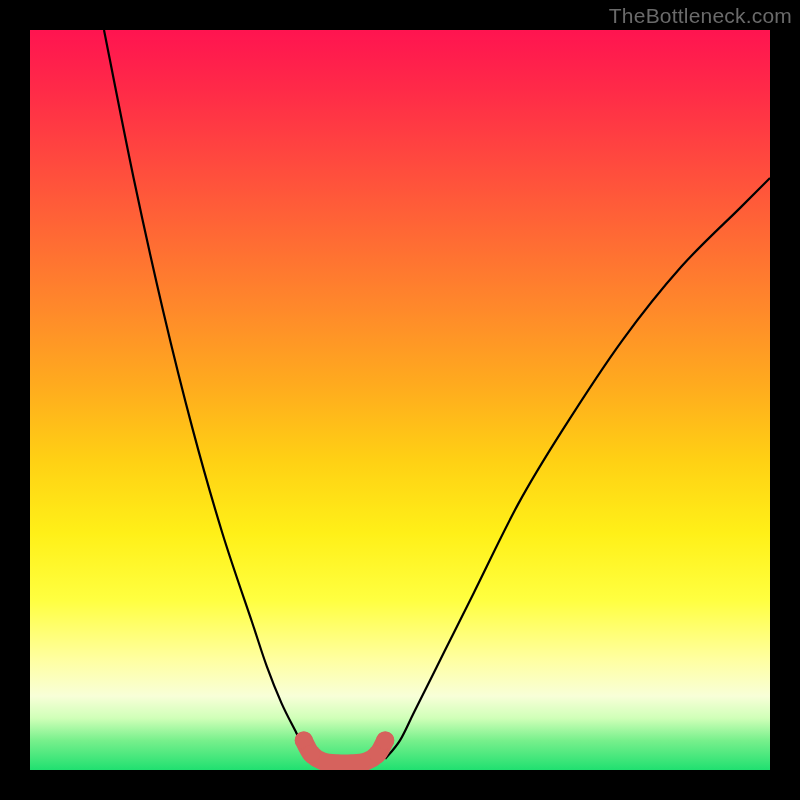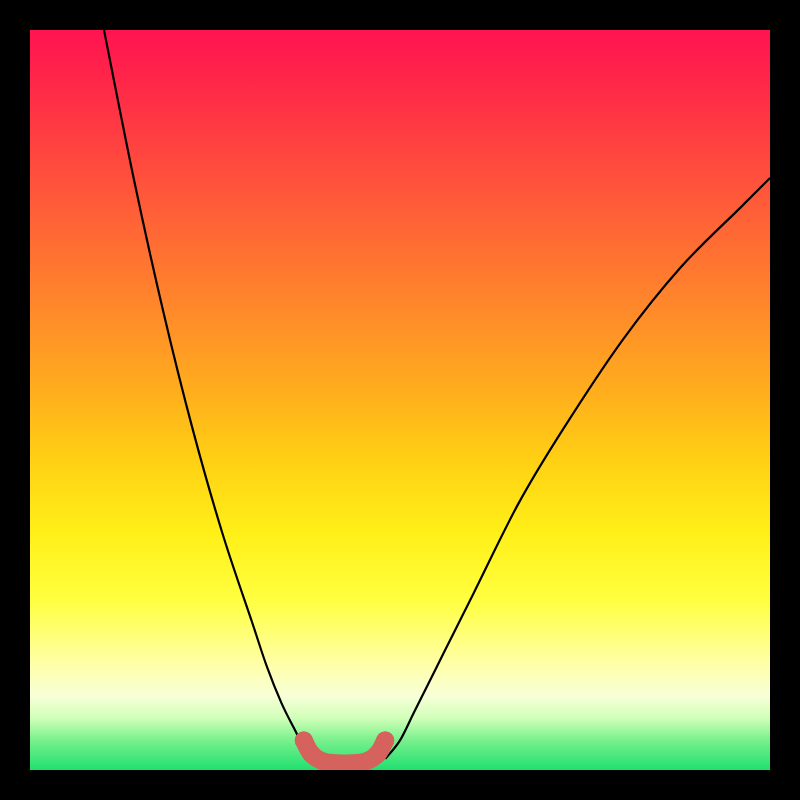--- a/index.html
+++ b/index.html
@@ -65,20 +65,21 @@
     left: 0; top: 0;
     width: 740px;
     height: 740px;
     overflow: visible;
   }
 </style>
 </head>
 <body>
 
 <div class="frame">
+  <div class="watermark">TheBottleneck.com</div>
 
   <div class="plot-area">
     <div class="gradient"></div>
 
     <svg class="overlay" viewBox="0 0 740 740" preserveAspectRatio="none">
       <path id="curve-left" fill="none" stroke="#000000" stroke-width="2.2" d="M 74,0 C 78.93333333333334,24.666666666666668 93.73333333333335,101.13333333333333 103.60000000000001,148 C 113.46666666666667,194.86666666666667 123.33333333333331,239.26666666666665 133.2,281.2 C 143.06666666666666,323.1333333333333 152.93333333333334,362.59999999999997 162.8,399.59999999999997 C 172.66666666666669,436.59999999999997 182.53333333333333,471.1333333333333 192.4,503.2 C 202.26666666666668,535.2666666666667 214.6,569.8 222,592 C 229.4,614.2 231.86666666666667,622.8333333333333 236.8,636.4 C 241.73333333333335,649.9666666666667 246.66666666666669,662.3 251.60000000000002,673.4 C 256.53333333333336,684.5 262.7,695.6 266.4,703 C 270.09999999999997,710.4 271.33333333333337,713.4833333333333 273.8,717.8 C 276.26666666666665,722.1166666666666 279.96666666666664,727.05 281.2,728.9"></path>
       <path id="curve-right" fill="none" stroke="#000000" stroke-width="2.2" d="M 355.2,728.9 C 357.66666666666663,725.8166666666666 365.06666666666666,718.4166666666666 370,710.4 C 374.93333333333334,702.3833333333333 377.4,695.5999999999999 384.8,680.8 C 392.20000000000005,666 404.53333333333336,641.3333333333334 414.40000000000003,621.6 C 424.2666666666667,601.8666666666667 431.6666666666667,587.0666666666666 444,562.4 C 456.3333333333333,537.7333333333333 473.6,500.73333333333335 488.40000000000003,473.6 C 503.20000000000005,446.4666666666667 515.5333333333333,426.7333333333333 532.8,399.59999999999997 C 550.0666666666666,372.46666666666664 572.2666666666667,337.93333333333334 592,310.8 C 611.7333333333333,283.6666666666667 631.4666666666667,258.99999999999994 651.2,236.79999999999995 C 670.9333333333334,214.59999999999997 695.6,192.4 710.4,177.60000000000002 C 725.1999999999999,162.80000000000004 735.0666666666666,152.93333333333334 740,148"></path>
       <path id="valley-connector" fill="none" stroke="#d6625d" stroke-width="18" stroke-linecap="round" stroke-linejoin="round" d="M 273.8,710.4 C 275.03333333333336,712.62 278.1166666666667,720.2666666666667 281.2,723.72 C 284.2833333333333,727.1733333333334 287.98333333333335,729.5166666666667 292.3,731.12 C 296.6166666666667,732.7233333333334 302.16666666666663,732.97 307.09999999999997,733.34 C 312.0333333333333,733.71 316.96666666666664,733.71 321.9,733.34 C 326.8333333333333,732.97 332.3833333333333,732.7233333333334 336.7,731.12 C 341.01666666666665,729.5166666666667 344.71666666666664,727.1733333333334 347.79999999999995,723.72 C 350.88333333333327,720.2666666666667 353.96666666666664,712.62 355.2,710.4"></path>
       <g id="markers">
           <circle cx="273.8" cy="710.4" r="9" fill="#d6625d"></circle>

